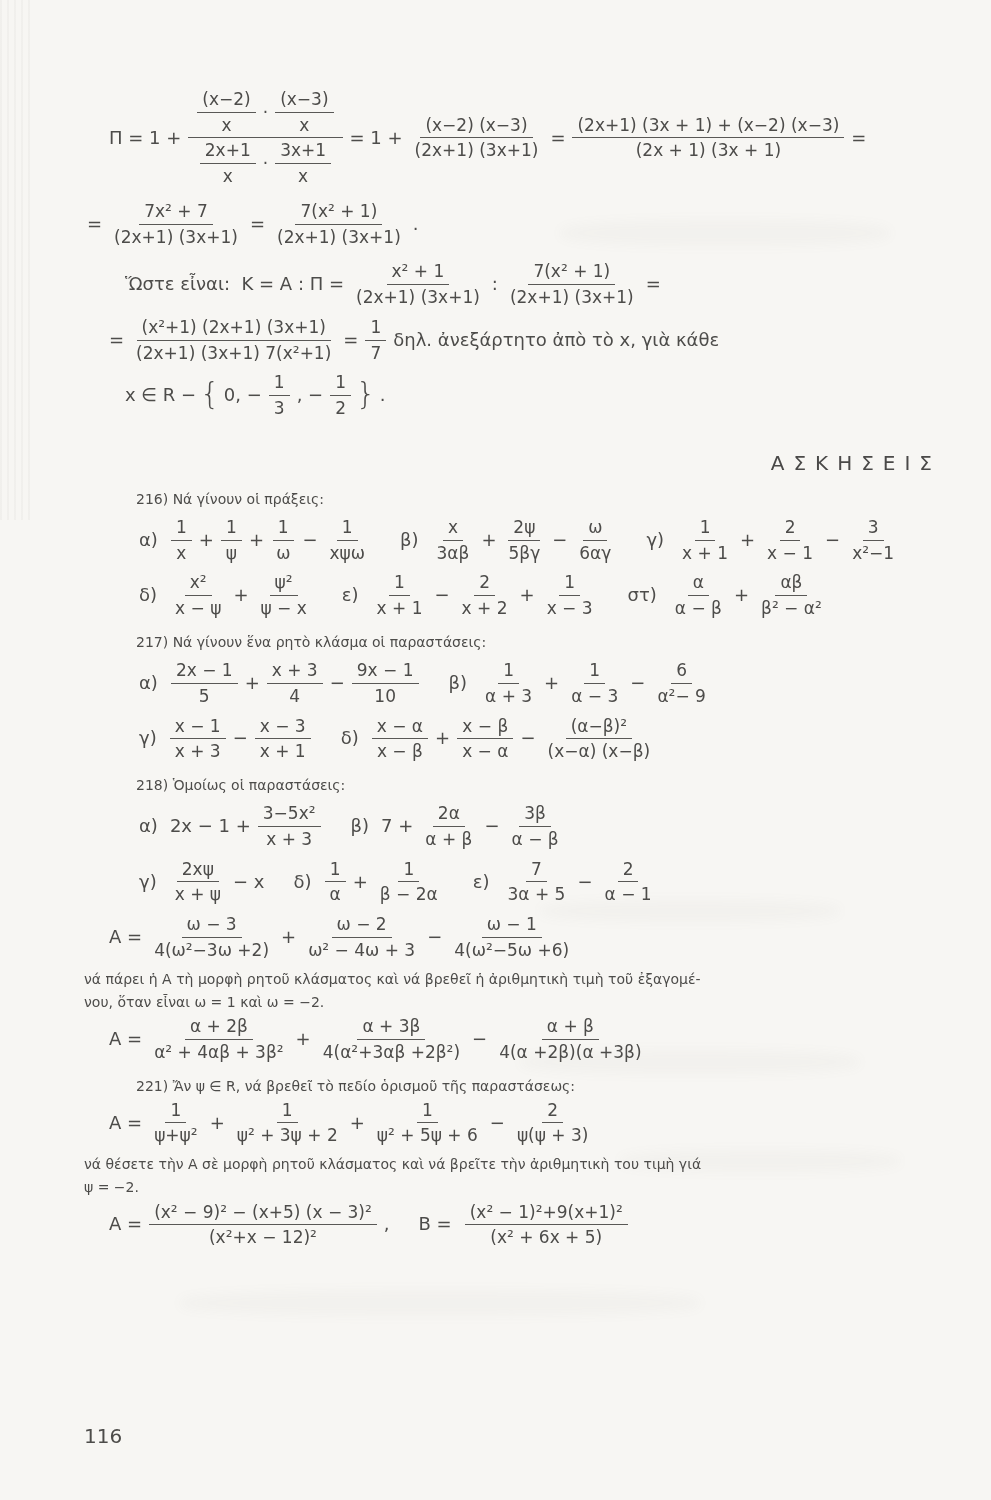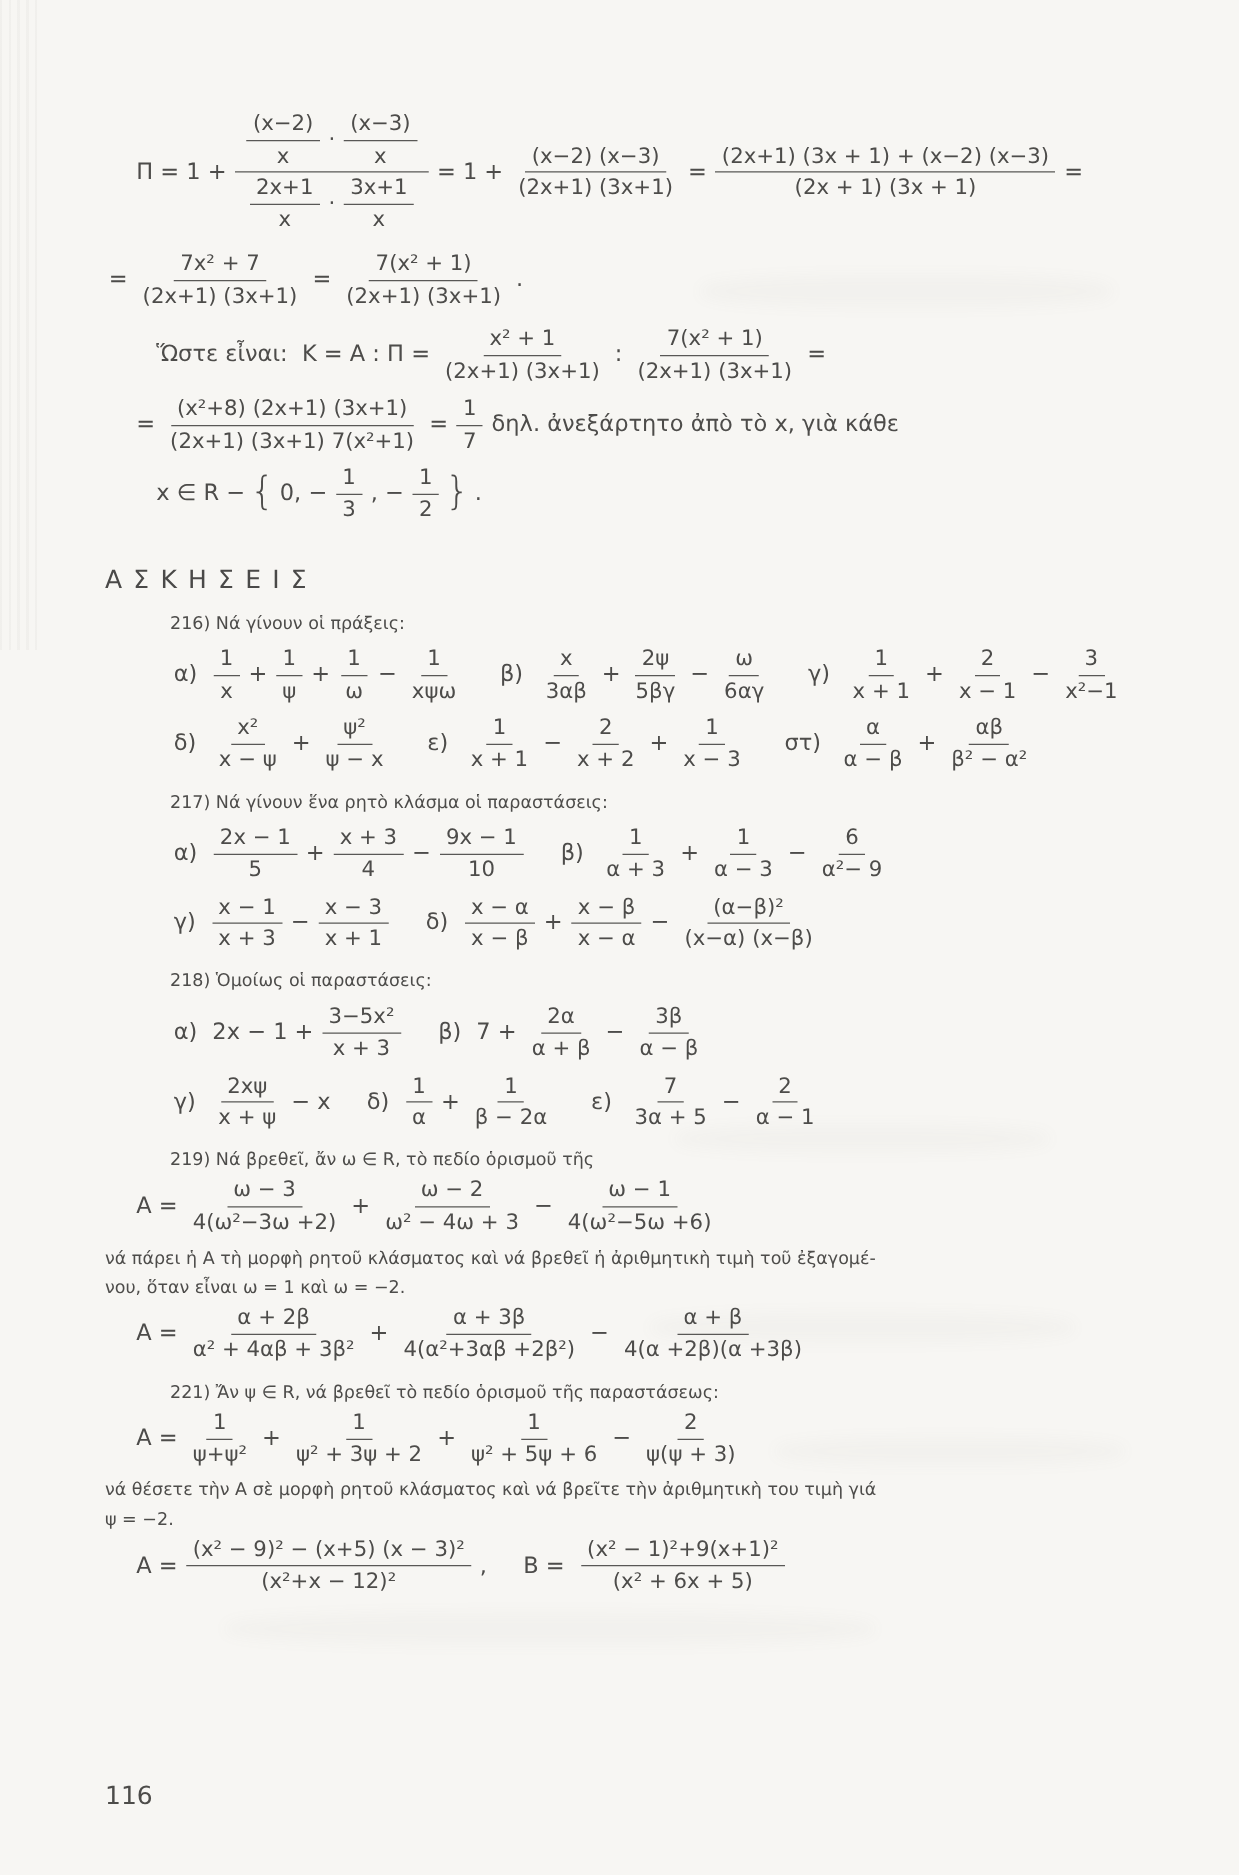--- a/index.html
+++ b/index.html
@@ -14,21 +14,21 @@
     -webkit-font-smoothing:antialiased;
   }
   .page-content { padding:80px 50px 0 84px; position:relative; z-index:2; }
 
   .mathline {
     display:flex; align-items:center; flex-wrap:nowrap;
     margin:9px 0; font-size:18px; line-height:1.15; white-space:pre;
   }
   .textline { font-size:14px; margin:15px 0 5px; line-height:1.3; }
   .heading {
-    text-align:left; letter-spacing:9px; font-size:20px;
+    text-align:right; letter-spacing:9px; font-size:20px;
     margin:32px 0 8px; color:#4a4948;
   }
 
   .ind-0 { margin-left:0; }
   .ind-1 { margin-left:22px; }
   .ind-2 { margin-left:38px;align-items:center; }
   .ind-3 { margin-left:52px; }
   .mt-md { margin-top:14px; }
   .mt-sm { margin-top:4px; }
 
@@ -69,33 +69,32 @@
 <div class="smudge s1"></div>
 <div class="smudge s2"></div>
 <div class="smudge s3"></div>
 <div class="smudge s4"></div>
 <div class="smudge s5"></div>
 
 <div class="page-content">
     <div class="mathline ind-1"><span class="tok">Π = 1 +</span><span class="frac"><span class="num"><span class="frac"><span class="num">(x−2)</span><span class="den">x</span></span><span class="tok">·</span><span class="frac"><span class="num">(x−3)</span><span class="den">x</span></span></span><span class="den"><span class="frac"><span class="num">2x+1</span><span class="den">x</span></span><span class="tok">·</span><span class="frac"><span class="num">3x+1</span><span class="den">x</span></span></span></span><span class="tok">= 1 +</span><span class="frac"><span class="num">(x−2) (x−3)</span><span class="den">(2x+1) (3x+1)</span></span><span class="tok">=</span><span class="frac"><span class="num">(2x+1) (3x + 1) + (x−2) (x−3)</span><span class="den">(2x + 1) (3x + 1)</span></span><span class="tok">=</span></div>
     <div class="mathline ind-0 mt-md"><span class="tok">=</span><span class="frac"><span class="num">7x² + 7</span><span class="den">(2x+1) (3x+1)</span></span><span class="tok">=</span><span class="frac"><span class="num">7(x² + 1)</span><span class="den">(2x+1) (3x+1)</span></span><span class="tok">.</span></div>
     <div class="mathline ind-2 mt-md"><span class="tok">Ὥστε εἶναι:  Κ = Α : Π =</span><span class="frac"><span class="num">x² + 1</span><span class="den">(2x+1) (3x+1)</span></span><span class="tok">:</span><span class="frac"><span class="num">7(x² + 1)</span><span class="den">(2x+1) (3x+1)</span></span><span class="tok">=</span></div>
-    <div class="mathline ind-1"><span class="tok">=</span><span class="frac"><span class="num">(x²+8) (2x+1) (3x+1)</span><span class="den">(2x+1) (3x+1) 7(x²+1)</span></span><span class="tok">=</span><span class="frac"><span class="num">1</span><span class="den">7</span></span><span class="tok">δηλ. ἀνεξάρτητο ἀπὸ τὸ x, γιὰ κάθε</span></div>
+    <div class="mathline ind-1"><span class="tok">=</span><span class="frac"><span class="num">(x²+1) (2x+1) (3x+1)</span><span class="den">(2x+1) (3x+1) 7(x²+1)</span></span><span class="tok">=</span><span class="frac"><span class="num">1</span><span class="den">7</span></span><span class="tok">δηλ. ἀνεξάρτητο ἀπὸ τὸ x, γιὰ κάθε</span></div>
     <div class="mathline ind-2"><span class="tok">x ∈ R −</span><span class="tok brace">{</span><span class="tok">0, −</span><span class="frac"><span class="num">1</span><span class="den">3</span></span><span class="tok">, −</span><span class="frac"><span class="num">1</span><span class="den">2</span></span><span class="tok brace">}</span><span class="tok">.</span></div>
     <div class="heading">ΑΣΚΗΣΕΙΣ</div>
     <div class="textline ind-3">216)  Νά γίνουν οἱ πράξεις:</div>
     <div class="mathline ind-3"><span class="tok lbl">α)</span><span class="frac"><span class="num">1</span><span class="den">x</span></span><span class="tok">+</span><span class="frac"><span class="num">1</span><span class="den">ψ</span></span><span class="tok">+</span><span class="frac"><span class="num">1</span><span class="den">ω</span></span><span class="tok">−</span><span class="frac"><span class="num">1</span><span class="den">xψω</span></span><span class="tok lbl">β)</span><span class="frac"><span class="num">x</span><span class="den">3αβ</span></span><span class="tok">+</span><span class="frac"><span class="num">2ψ</span><span class="den">5βγ</span></span><span class="tok">−</span><span class="frac"><span class="num">ω</span><span class="den">6αγ</span></span><span class="tok lbl">γ)</span><span class="frac"><span class="num">1</span><span class="den">x + 1</span></span><span class="tok">+</span><span class="frac"><span class="num">2</span><span class="den">x − 1</span></span><span class="tok">−</span><span class="frac"><span class="num">3</span><span class="den">x²−1</span></span></div>
     <div class="mathline ind-3"><span class="tok lbl">δ)</span><span class="frac"><span class="num">x²</span><span class="den">x − ψ</span></span><span class="tok">+</span><span class="frac"><span class="num">ψ²</span><span class="den">ψ − x</span></span><span class="tok lbl">ε)</span><span class="frac"><span class="num">1</span><span class="den">x + 1</span></span><span class="tok">−</span><span class="frac"><span class="num">2</span><span class="den">x + 2</span></span><span class="tok">+</span><span class="frac"><span class="num">1</span><span class="den">x − 3</span></span><span class="tok lbl">στ)</span><span class="frac"><span class="num">α</span><span class="den">α − β</span></span><span class="tok">+</span><span class="frac"><span class="num">αβ</span><span class="den">β² − α²</span></span></div>
     <div class="textline ind-3 mt-md">217)  Νά γίνουν ἕνα ρητὸ κλάσμα οἱ παραστάσεις:</div>
     <div class="mathline ind-3"><span class="tok lbl">α)</span><span class="frac"><span class="num">2x − 1</span><span class="den">5</span></span><span class="tok">+</span><span class="frac"><span class="num">x + 3</span><span class="den">4</span></span><span class="tok">−</span><span class="frac"><span class="num">9x − 1</span><span class="den">10</span></span><span class="tok lbl">β)</span><span class="frac"><span class="num">1</span><span class="den">α + 3</span></span><span class="tok">+</span><span class="frac"><span class="num">1</span><span class="den">α − 3</span></span><span class="tok">−</span><span class="frac"><span class="num">6</span><span class="den">α²− 9</span></span></div>
     <div class="mathline ind-3"><span class="tok lbl">γ)</span><span class="frac"><span class="num">x − 1</span><span class="den">x + 3</span></span><span class="tok">−</span><span class="frac"><span class="num">x − 3</span><span class="den">x + 1</span></span><span class="tok lbl">δ)</span><span class="frac"><span class="num">x − α</span><span class="den">x − β</span></span><span class="tok">+</span><span class="frac"><span class="num">x − β</span><span class="den">x − α</span></span><span class="tok">−</span><span class="frac"><span class="num">(α−β)²</span><span class="den">(x−α) (x−β)</span></span></div>
     <div class="textline ind-3 mt-md">218)  Ὁμοίως οἱ παραστάσεις:</div>
     <div class="mathline ind-3"><span class="tok lbl">α)</span><span class="tok">2x − 1 +</span><span class="frac"><span class="num">3−5x²</span><span class="den">x + 3</span></span><span class="tok lbl">β)</span><span class="tok">7 +</span><span class="frac"><span class="num">2α</span><span class="den">α + β</span></span><span class="tok">−</span><span class="frac"><span class="num">3β</span><span class="den">α − β</span></span></div>
     <div class="mathline ind-3"><span class="tok lbl">γ)</span><span class="frac"><span class="num">2xψ</span><span class="den">x + ψ</span></span><span class="tok">− x</span><span class="tok lbl">δ)</span><span class="frac"><span class="num">1</span><span class="den">α</span></span><span class="tok">+</span><span class="frac"><span class="num">1</span><span class="den">β − 2α</span></span><span class="tok lbl">ε)</span><span class="frac"><span class="num">7</span><span class="den">3α + 5</span></span><span class="tok">−</span><span class="frac"><span class="num">2</span><span class="den">α − 1</span></span></div>
-    <div class="textline ind-3 mt-md">219)  Νά βρεθεῖ, ἄν ω ∈ R, τὸ πεδίο ὁρισμοῦ τῆς</div>
     <div class="mathline ind-1 mt-sm"><span class="tok">Α =</span><span class="frac"><span class="num">ω − 3</span><span class="den">4(ω²−3ω +2)</span></span><span class="tok">+</span><span class="frac"><span class="num">ω − 2</span><span class="den">ω² − 4ω + 3</span></span><span class="tok">−</span><span class="frac"><span class="num">ω − 1</span><span class="den">4(ω²−5ω +6)</span></span></div>
     <div class="textline ind-0 mt-sm">νά πάρει ἡ Α τὴ μορφὴ ρητοῦ κλάσματος καὶ νά βρεθεῖ ἡ ἀριθμητικὴ τιμὴ τοῦ ἐξαγομέ-</div>
     <div class="textline ind-0 mt-sm">νου, ὅταν εἶναι ω = 1 καὶ ω = −2.</div>
     <div class="mathline ind-1 mt-sm"><span class="tok">Α =</span><span class="frac"><span class="num">α + 2β</span><span class="den">α² + 4αβ + 3β²</span></span><span class="tok">+</span><span class="frac"><span class="num">α + 3β</span><span class="den">4(α²+3αβ +2β²)</span></span><span class="tok">−</span><span class="frac"><span class="num">α + β</span><span class="den">4(α +2β)(α +3β)</span></span></div>
     <div class="textline ind-3 mt-md">221)  Ἄν ψ ∈ R, νά βρεθεῖ τὸ πεδίο ὁρισμοῦ τῆς παραστάσεως:</div>
     <div class="mathline ind-1 mt-sm"><span class="tok">Α =</span><span class="frac"><span class="num">1</span><span class="den">ψ+ψ²</span></span><span class="tok">+</span><span class="frac"><span class="num">1</span><span class="den">ψ² + 3ψ + 2</span></span><span class="tok">+</span><span class="frac"><span class="num">1</span><span class="den">ψ² + 5ψ + 6</span></span><span class="tok">−</span><span class="frac"><span class="num">2</span><span class="den">ψ(ψ + 3)</span></span></div>
     <div class="textline ind-0 mt-sm">νά θέσετε τὴν Α σὲ μορφὴ ρητοῦ κλάσματος καὶ νά βρεῖτε τὴν ἀριθμητικὴ του τιμὴ γιά</div>
     <div class="textline ind-0 mt-sm">ψ = −2.</div>
     <div class="mathline ind-1 mt-sm"><span class="tok">Α =</span><span class="frac"><span class="num">(x² − 9)² − (x+5) (x − 3)²</span><span class="den">(x²+x − 12)²</span></span><span class="tok">,</span><span class="tok lbl">Β =</span><span class="frac"><span class="num">(x² − 1)²+9(x+1)²</span><span class="den">(x² + 6x + 5)</span></span></div>
   </div>

